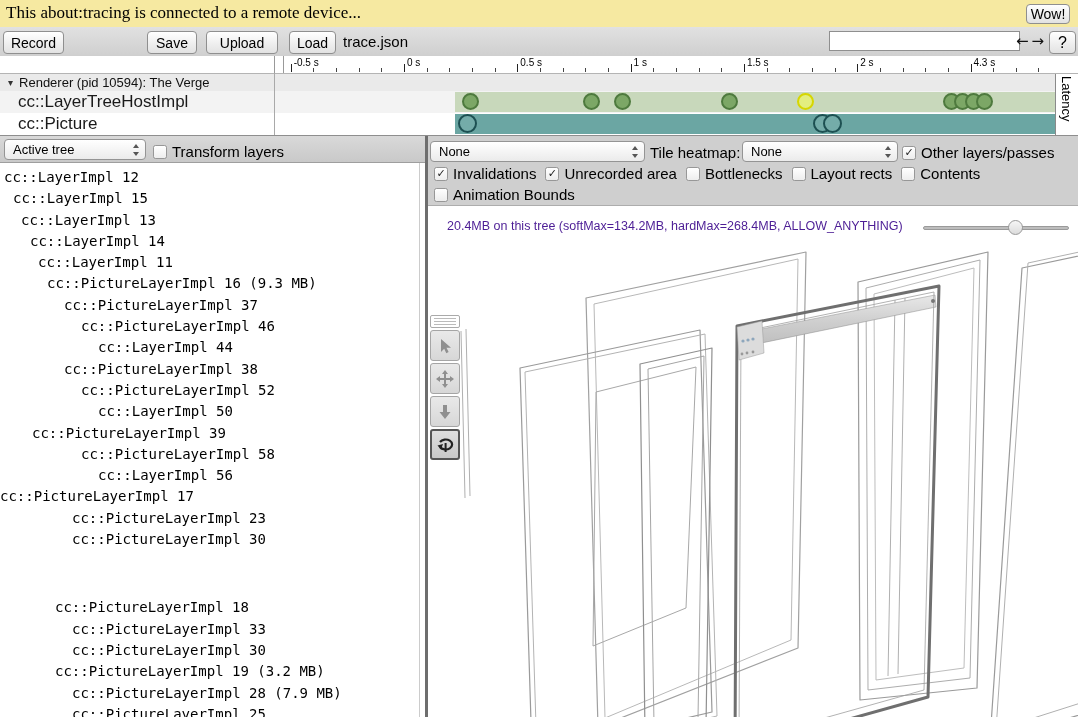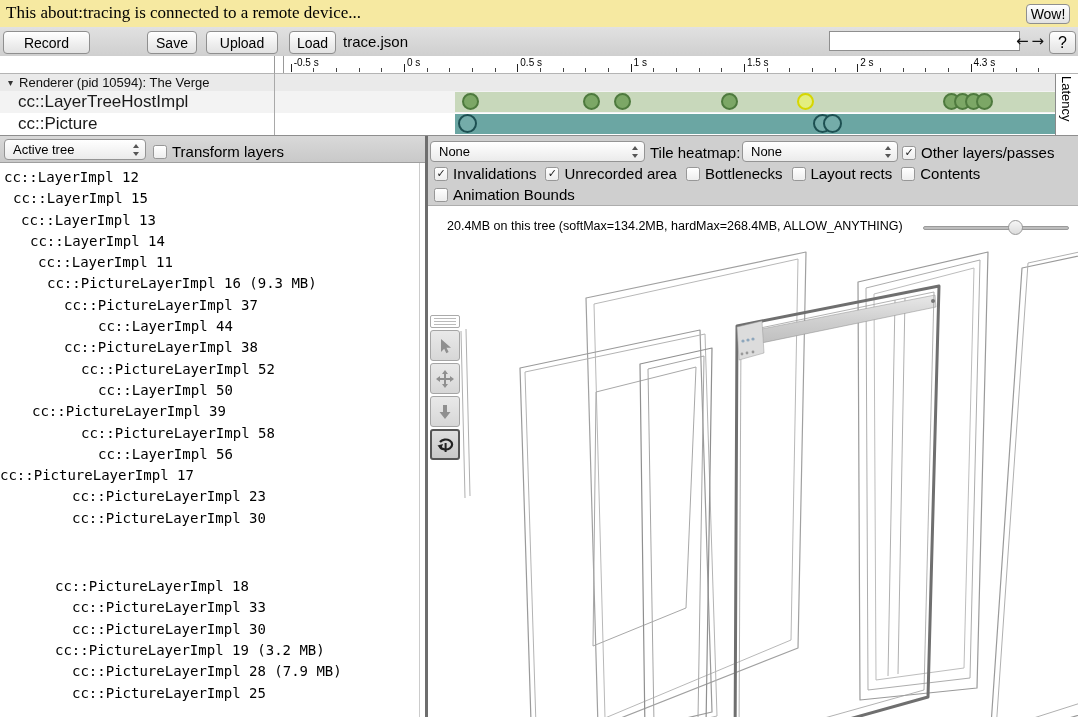--- a/index.html
+++ b/index.html
@@ -67,21 +67,21 @@
   .tree{left:0;top:163px;width:419px;height:554px;background:#fff;overflow:hidden;padding-top:4px;
         box-sizing:border-box;}
   .treerow{font-family:"DejaVu Sans Mono",monospace;font-size:14px;line-height:21.3px;
            white-space:pre;color:#000;}
   .options-bar{left:428px;top:136px;width:650px;height:70px;background:#cfcfcf;
                border-bottom:1px solid #adadad;box-sizing:border-box;}
   .opt-label{position:absolute;font-size:15px;color:#000;}
   .opt-row{position:absolute;display:flex;align-items:center;}
   
   .canvas{left:428px;top:206px;width:650px;height:511px;background:#fff;overflow:hidden;}
-  .memtext{position:absolute;left:19px;top:13px;font-size:12.5px;color:#000000;z-index:3;}
+  .memtext{position:absolute;left:19px;top:13px;font-size:12.5px;color:#4c1d95;z-index:3;}
   .slider{position:absolute;left:495px;top:14px;width:146px;height:16px;z-index:3;}
   .slider-track{position:absolute;left:0;top:6px;width:146px;height:4px;background:#bdbdbd;
                 border:1px solid #9a9a9a;border-radius:3px;box-sizing:border-box;}
   .slider-thumb{position:absolute;top:0;width:15px;height:15px;border-radius:50%;
                 background:linear-gradient(#f6f6f6,#dcdcdc);border:1px solid #999;box-sizing:border-box;}
   .palette{position:absolute;left:2px;top:109px;width:32px;z-index:3;}
   .grip{width:30px;height:13px;background:linear-gradient(#ececec,#dedede);border:1px solid #aaa;
         border-radius:2px;box-sizing:border-box;
         background-image:repeating-linear-gradient(#bbb 0 1px,transparent 1px 3px);
         background-size:22px 9px;background-position:3px 2px;background-repeat:no-repeat;}
@@ -92,21 +92,21 @@
   .wiresvg{position:absolute;left:0;top:0;z-index:1;}
 </style>
 </head>
 <body>
 
 <div class="abs banner"></div>
 <div class="abs banner-text">This about:tracing is connected to a remote device...</div>
 <div class="abs btn" style="left:1026px;top:4px;width:44px;height:20px;">Wow!</div>
 
 <div class="abs toolbar"></div>
-<div class="abs btn" style="left:3px;top:31px;width:87px;height:23px;">Record</div>
+<div class="abs btn" style="left:3px;top:31px;width:61px;height:23px;">Record</div>
 <div class="abs btn" style="left:147px;top:31px;width:50px;height:23px;">Save</div>
 <div class="abs btn" style="left:206px;top:31px;width:72px;height:23px;">Upload</div>
 <div class="abs btn" style="left:289px;top:31px;width:47px;height:23px;">Load</div>
 <div class="abs filename">trace.json</div>
 <input class="abs search-input" value="" style="">
 <div class="abs navarrows">
   <span>←</span>
   <span>→</span>
 </div>
 <div class="abs btn" style="left:1049px;top:31px;width:27px;height:23px;font-size:16px;">?</div>
@@ -199,20 +199,21 @@
     </span>
   </div>
 <div class="abs tree">
     <div class="treerow" style="padding-left: 4px;">cc::LayerImpl 12</div>
     <div class="treerow" style="padding-left: 13px;">cc::LayerImpl 15</div>
     <div class="treerow" style="padding-left: 21px;">cc::LayerImpl 13</div>
     <div class="treerow" style="padding-left: 30px;">cc::LayerImpl 14</div>
     <div class="treerow" style="padding-left: 38px;">cc::LayerImpl 11</div>
     <div class="treerow" style="padding-left: 47px;">cc::PictureLayerImpl 16 (9.3 MB)</div>
     <div class="treerow" style="padding-left: 64px;">cc::PictureLayerImpl 37</div>
+    <div class="treerow" style="padding-left: 81px;">cc::PictureLayerImpl 46</div>
     <div class="treerow" style="padding-left: 98px;">cc::LayerImpl 44</div>
     <div class="treerow" style="padding-left: 64px;">cc::PictureLayerImpl 38</div>
     <div class="treerow" style="padding-left: 81px;">cc::PictureLayerImpl 52</div>
     <div class="treerow" style="padding-left: 98px;">cc::LayerImpl 50</div>
     <div class="treerow" style="padding-left: 32px;">cc::PictureLayerImpl 39</div>
     <div class="treerow" style="padding-left: 81px;">cc::PictureLayerImpl 58</div>
     <div class="treerow" style="padding-left: 98px;">cc::LayerImpl 56</div>
     <div class="treerow" style="">cc::PictureLayerImpl 17</div>
     <div class="treerow" style="padding-left: 72px;">cc::PictureLayerImpl 23</div>
     <div class="treerow" style="padding-left: 72px;">cc::PictureLayerImpl 30</div>

